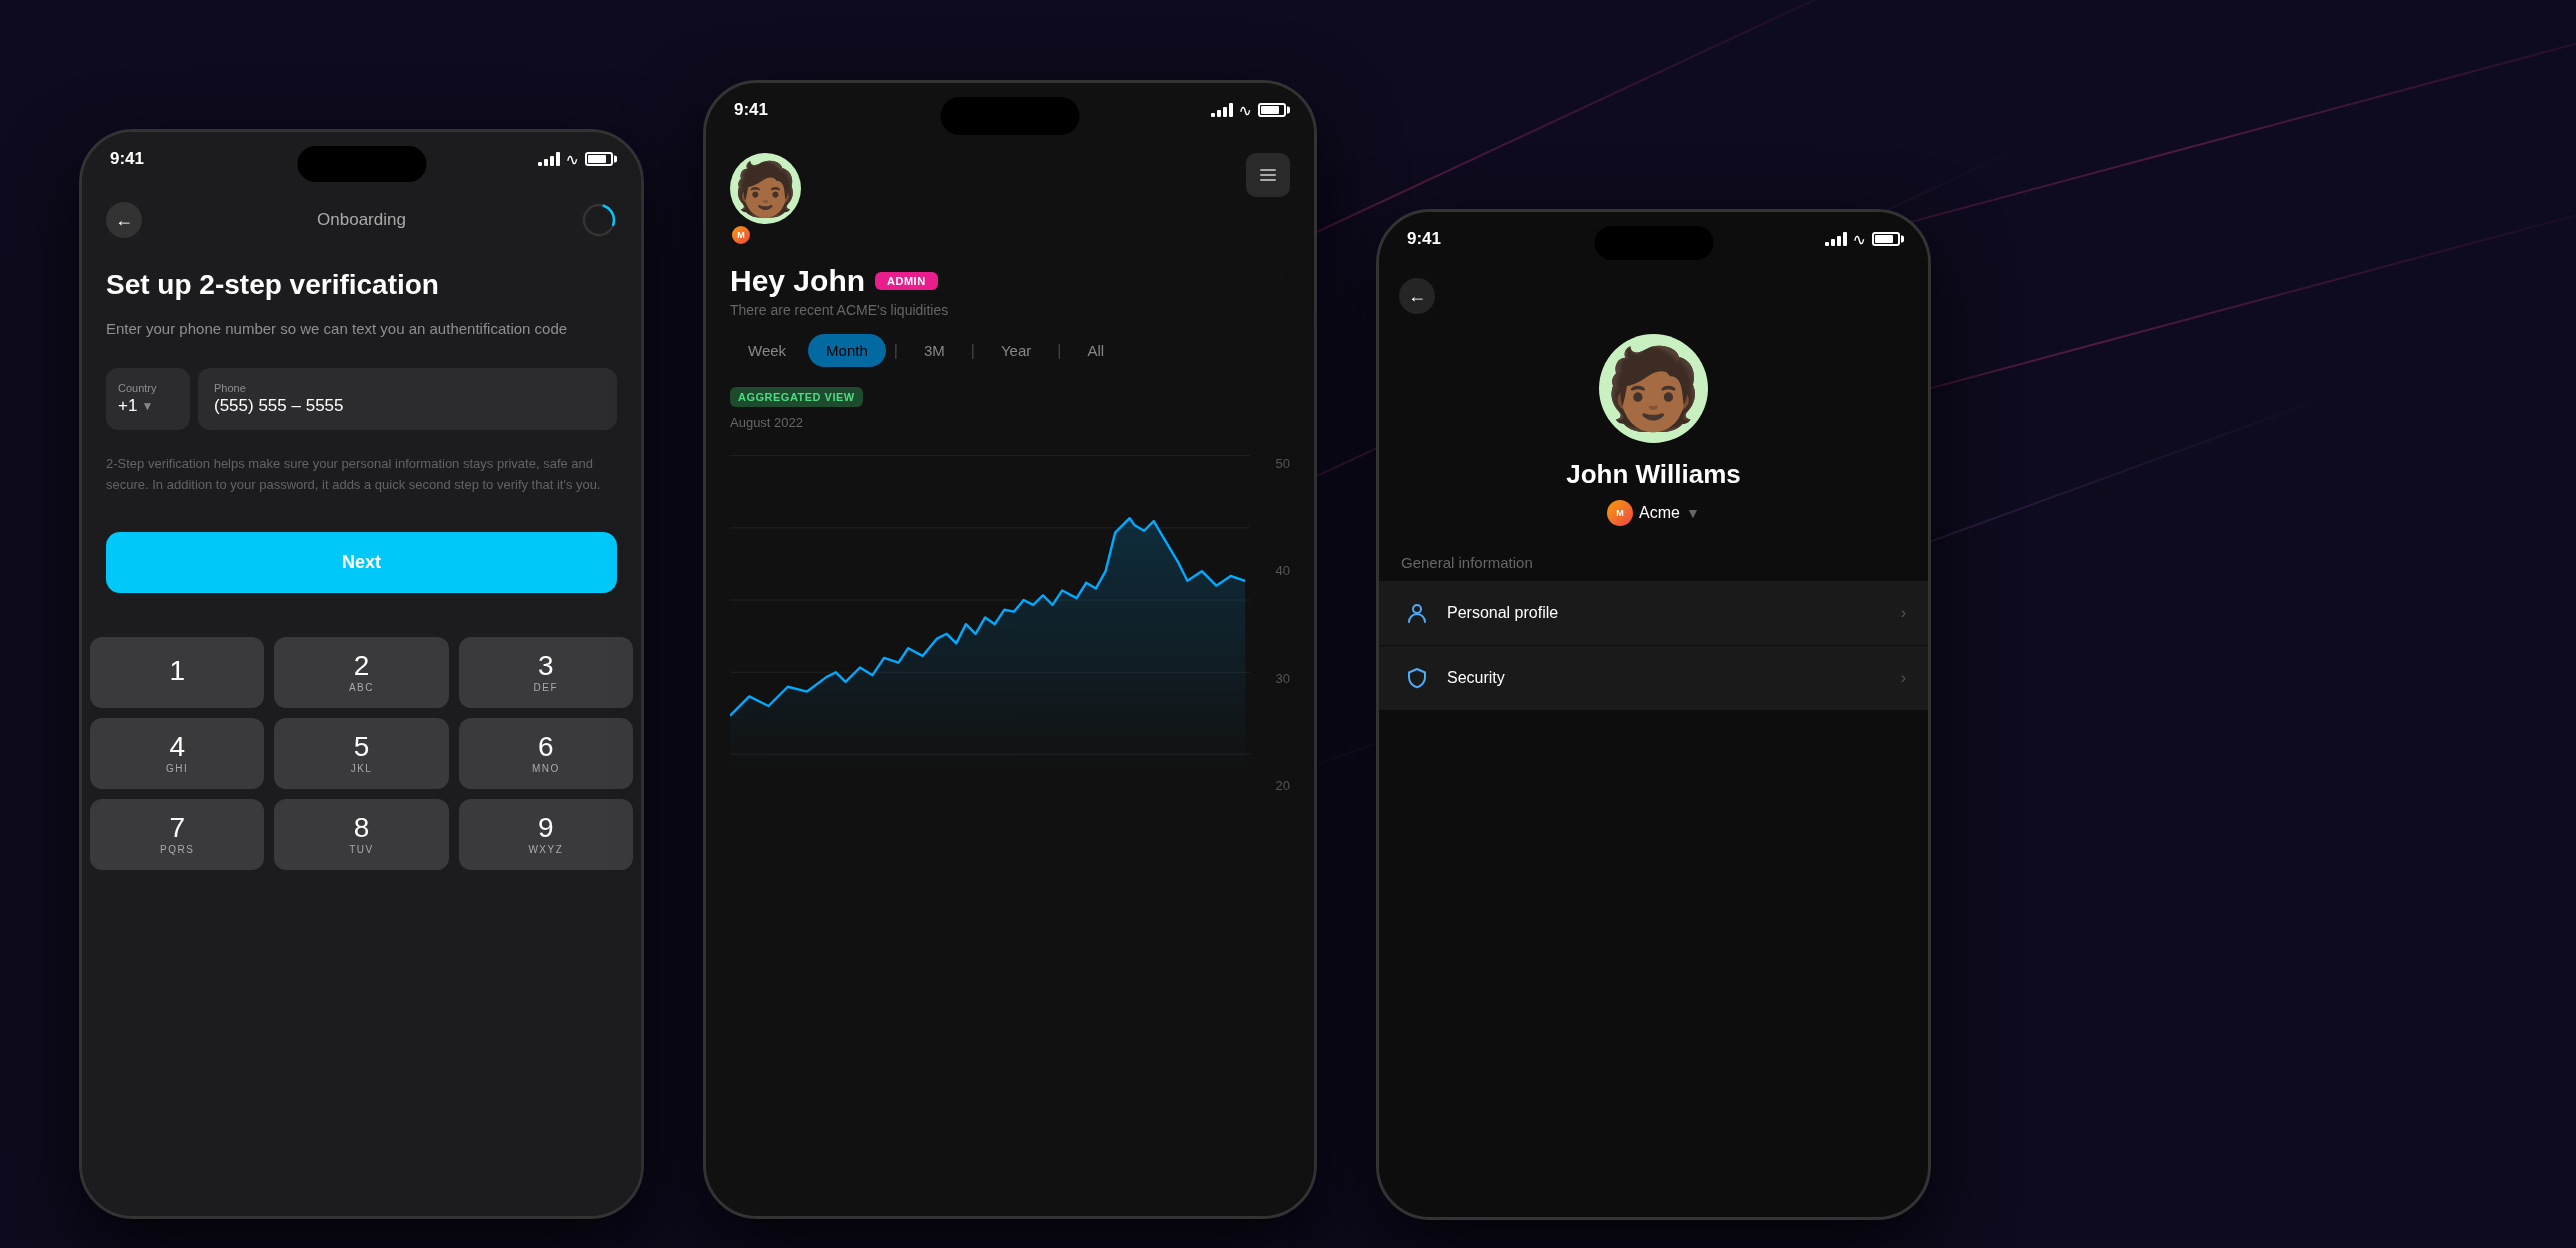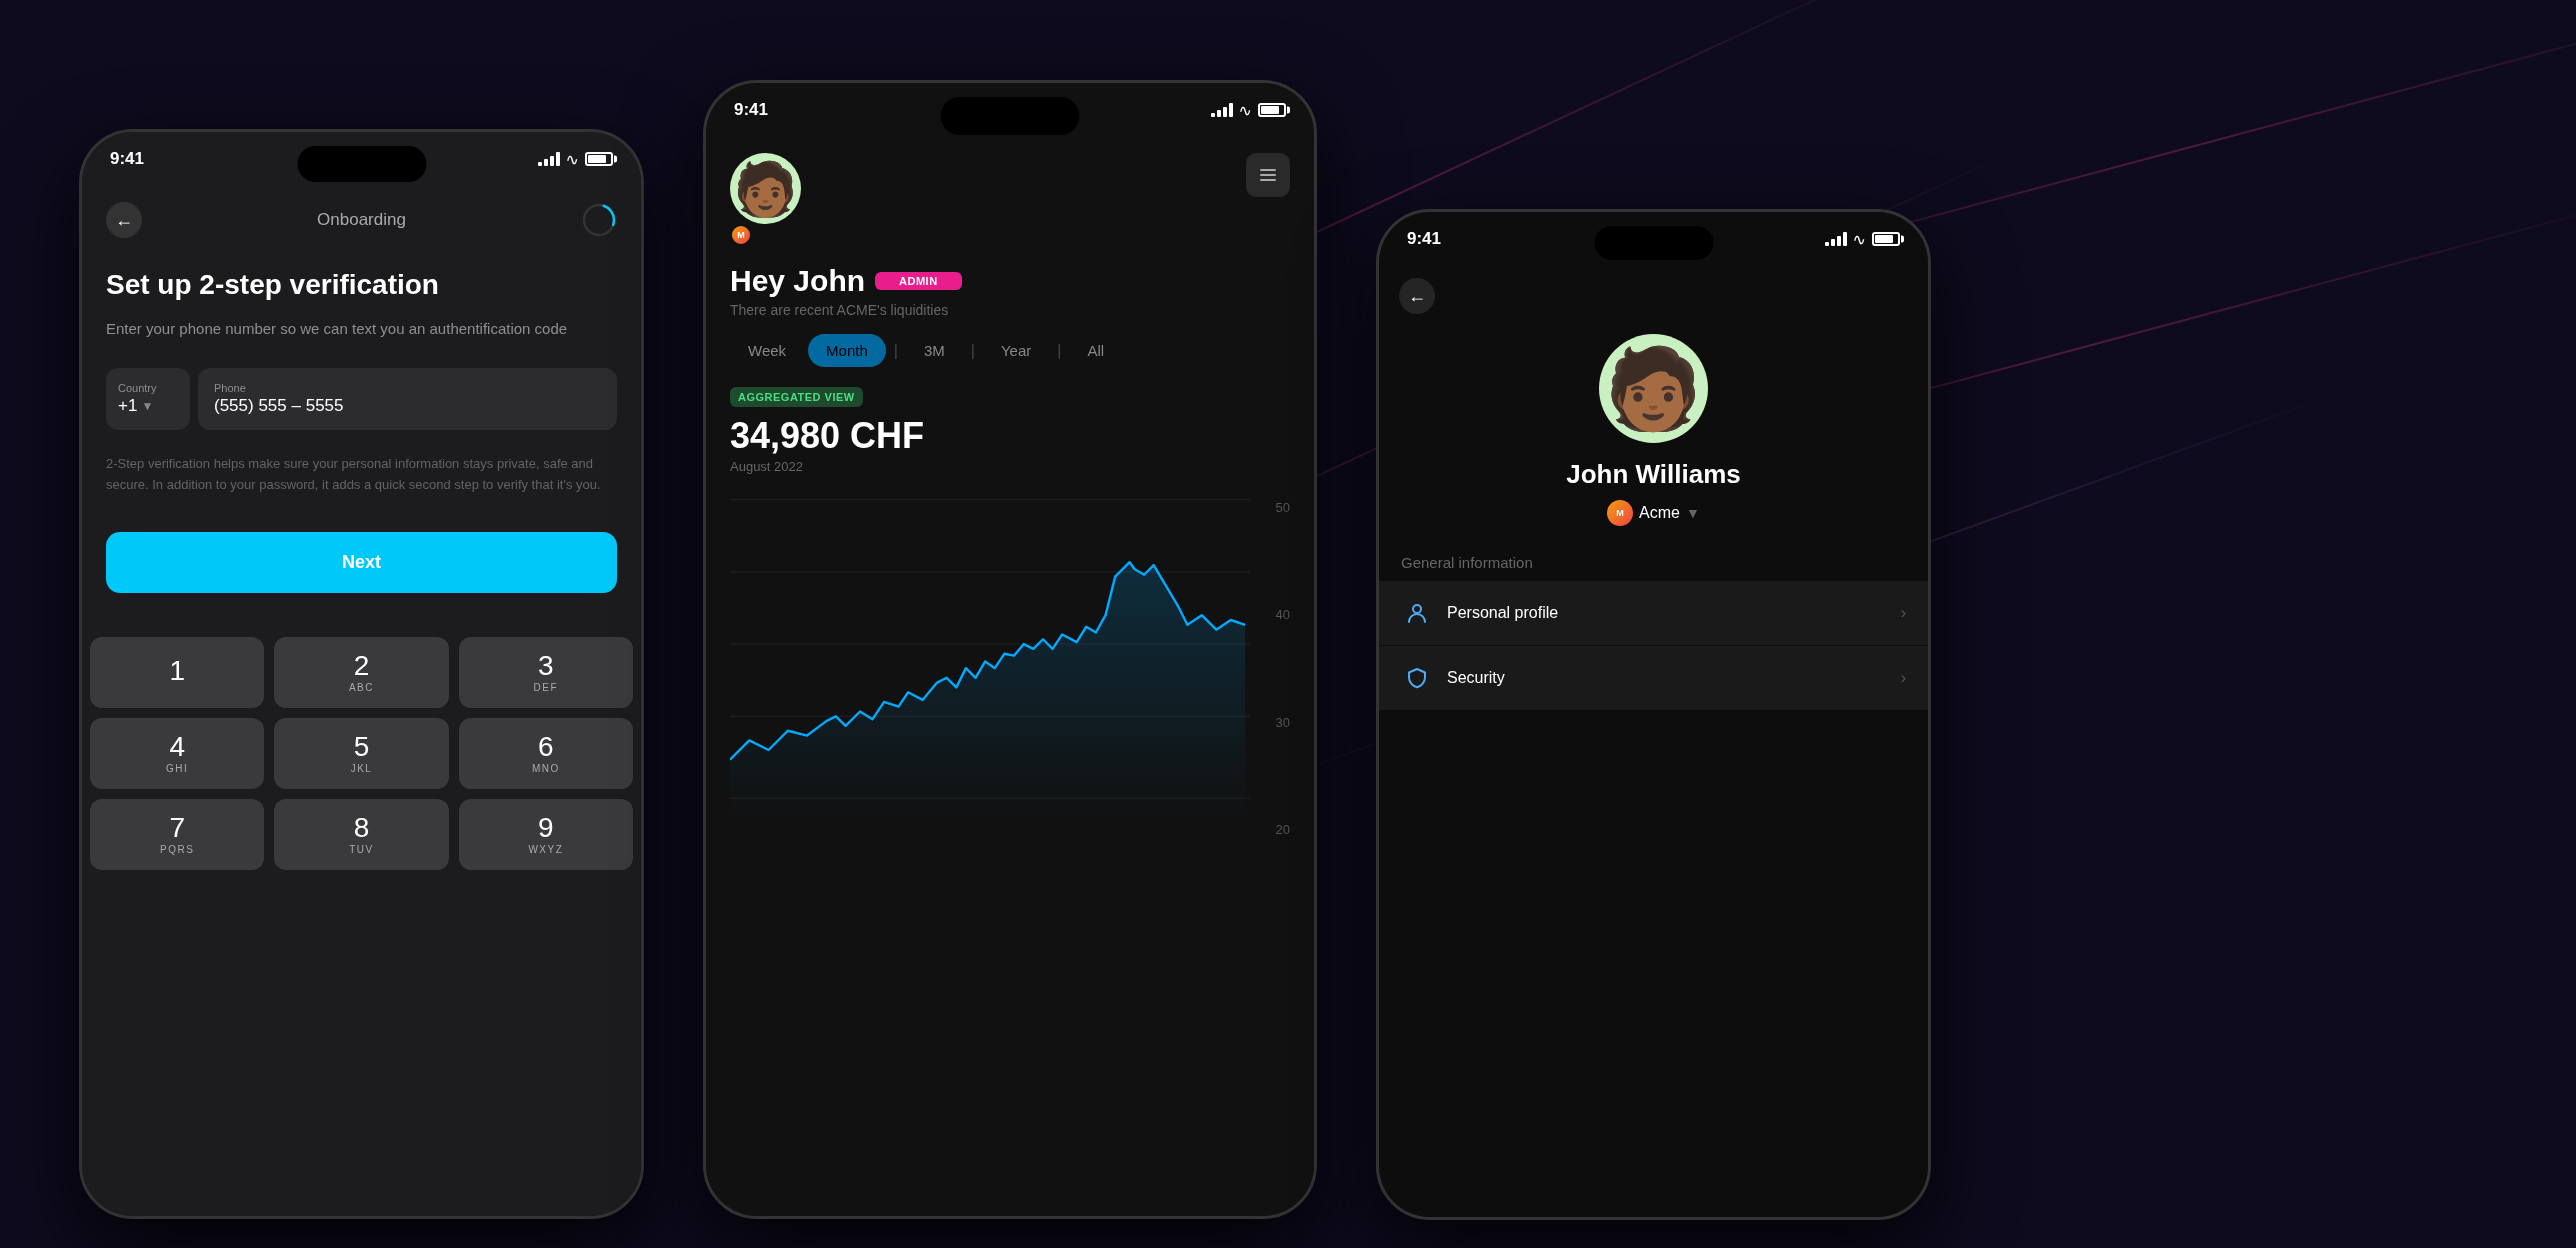--- a/index.html
+++ b/index.html
@@ -416,21 +416,21 @@
       font-size: 30px;
       font-weight: 700;
       color: #fff;
     }
 
     .admin-badge {
       background: #e91e8c;
       color: #fff;
       font-size: 11px;
       font-weight: 700;
-      padding: 3px 24px;
+      padding: 3px 12px;
       border-radius: 6px;
       letter-spacing: 0.5px;
     }
 
     .greeting-sub {
       font-size: 14px;
       color: #666;
     }
 
     
@@ -823,21 +823,20 @@
         <span class="period-divider">|</span>
         <div class="period-tab">3M</div>
         <span class="period-divider">|</span>
         <div class="period-tab">Year</div>
         <span class="period-divider">|</span>
         <div class="period-tab">All</div>
       </div>
 
       <div class="chart-container">
         <div class="aggregated-tag">AGGREGATED VIEW</div>
-        <div class="chart-value">34,980 CHF</div>
         <div class="chart-date">August 2022</div>
 
         <div class="chart-area">
 
           <div class="chart-y-labels">
             <span class="chart-y-label">50</span>
             <span class="chart-y-label">40</span>
             <span class="chart-y-label">30</span>
             <span class="chart-y-label">20</span>
           </div>

